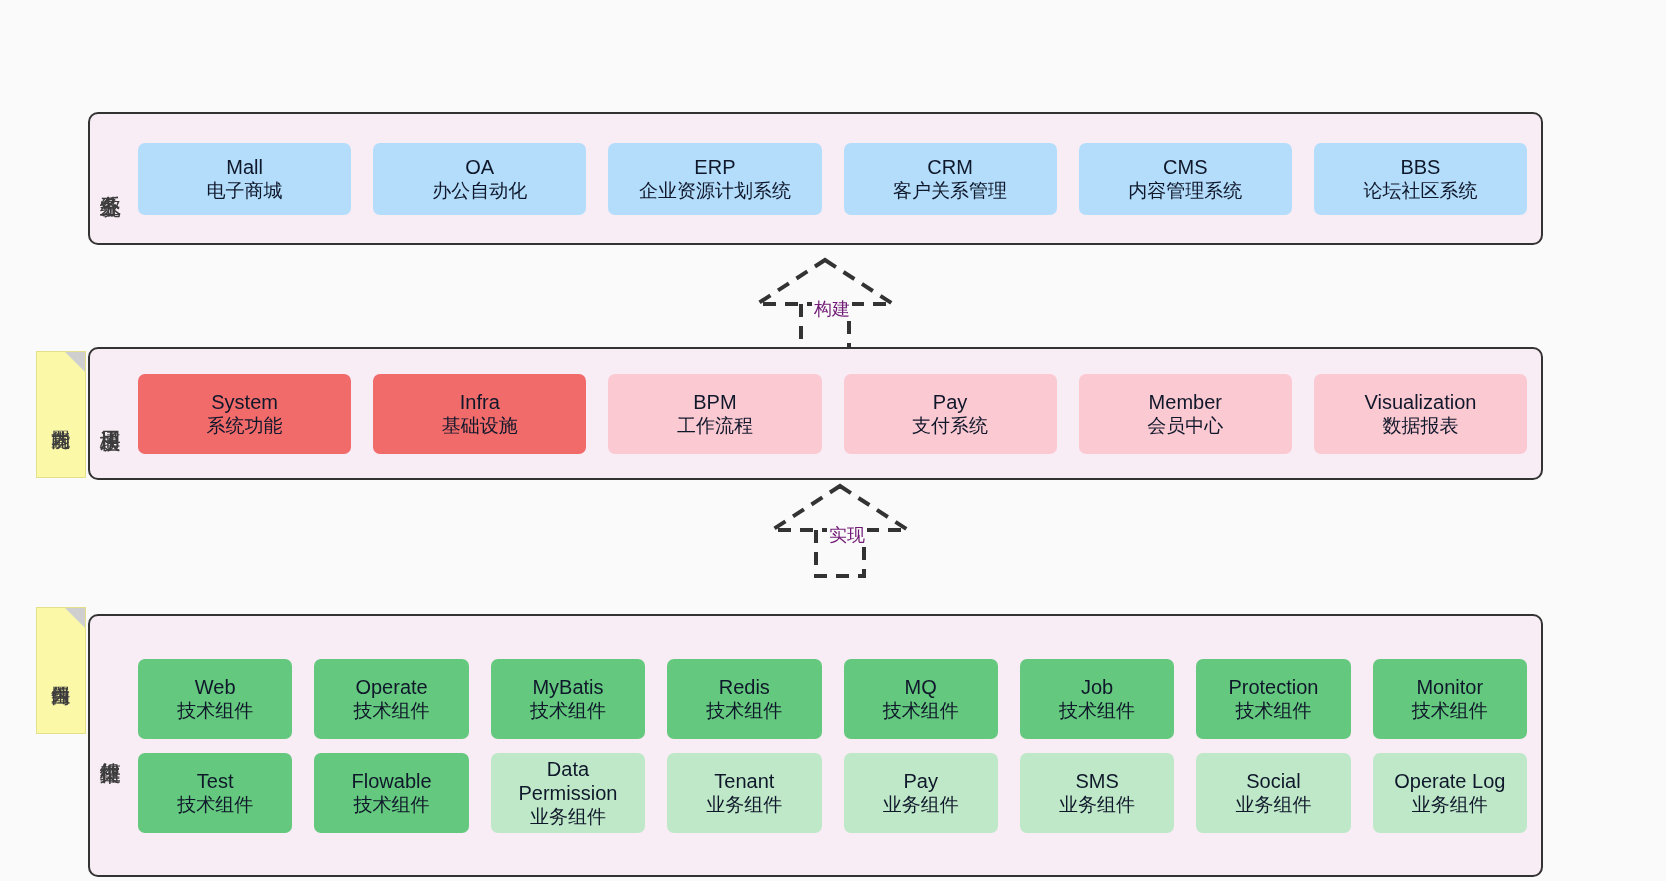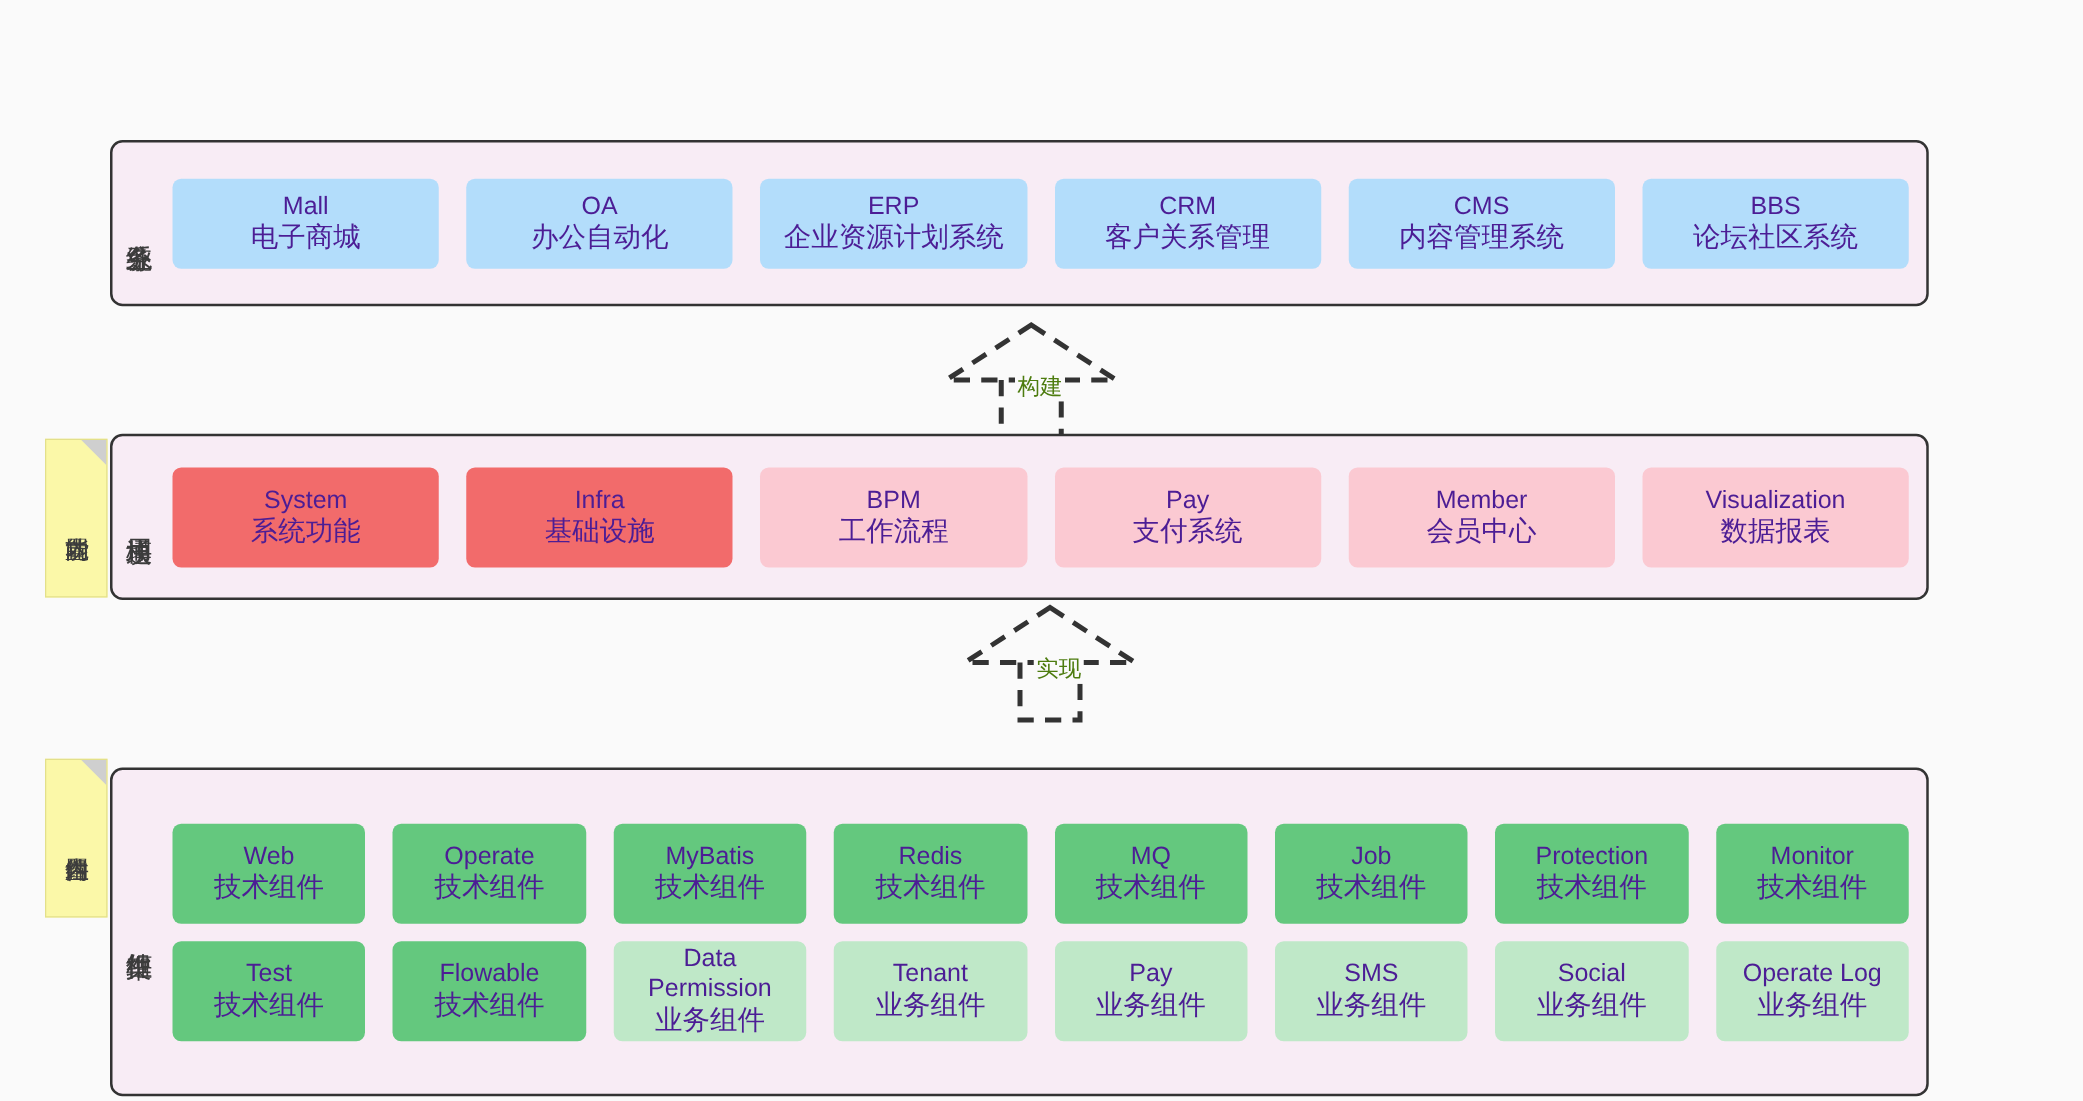--- a/index.html
+++ b/index.html
@@ -66,29 +66,29 @@
   .card {
     flex: 1 1 0;
     box-sizing: border-box;
     border-radius: 7px;
     display: flex;
     flex-direction: column;
     align-items: center;
     justify-content: center;
     text-align: center;
     line-height: 1.22;
-    color: #4c1d95;
+    color: #0f172a;
     padding: 4px 6px;
   }
   .card .en {
     font-size: 20px;
     white-space: nowrap;
   }
   .card .cn {
-    font-size: 22px;
+    font-size: 19px;
     white-space: nowrap;
   }
   .card.wrap .en { white-space: normal; }
 
   
   .c-blue        { background: #b3ddfb; }
   .c-red         { background: #f26b6b; }
   .c-pink        { background: #fbc9d2; }
   .c-green       { background: #64c87e; }
   .c-lightgreen  { background: #bfe8c8; }
@@ -139,21 +139,21 @@
     position: absolute;
     width: 190px;
     height: 96px;
   }
   .arrow svg { display: block; overflow: visible; }
   .arrow-label {
     position: absolute;
     left: 62px;
     top: 39px;
     font-size: 18px;
-    color: #4d7c0f;
+    color: #701a75;
     background: #fafafa;
     padding: 0 2px;
     white-space: nowrap;
     user-select: none;
   }
   #arrow-build  { left: 750px; top: 258px; }
   #arrow-impl   { left: 765px; top: 484px; text-align: right; }
 </style>
 </head>
 <body>

